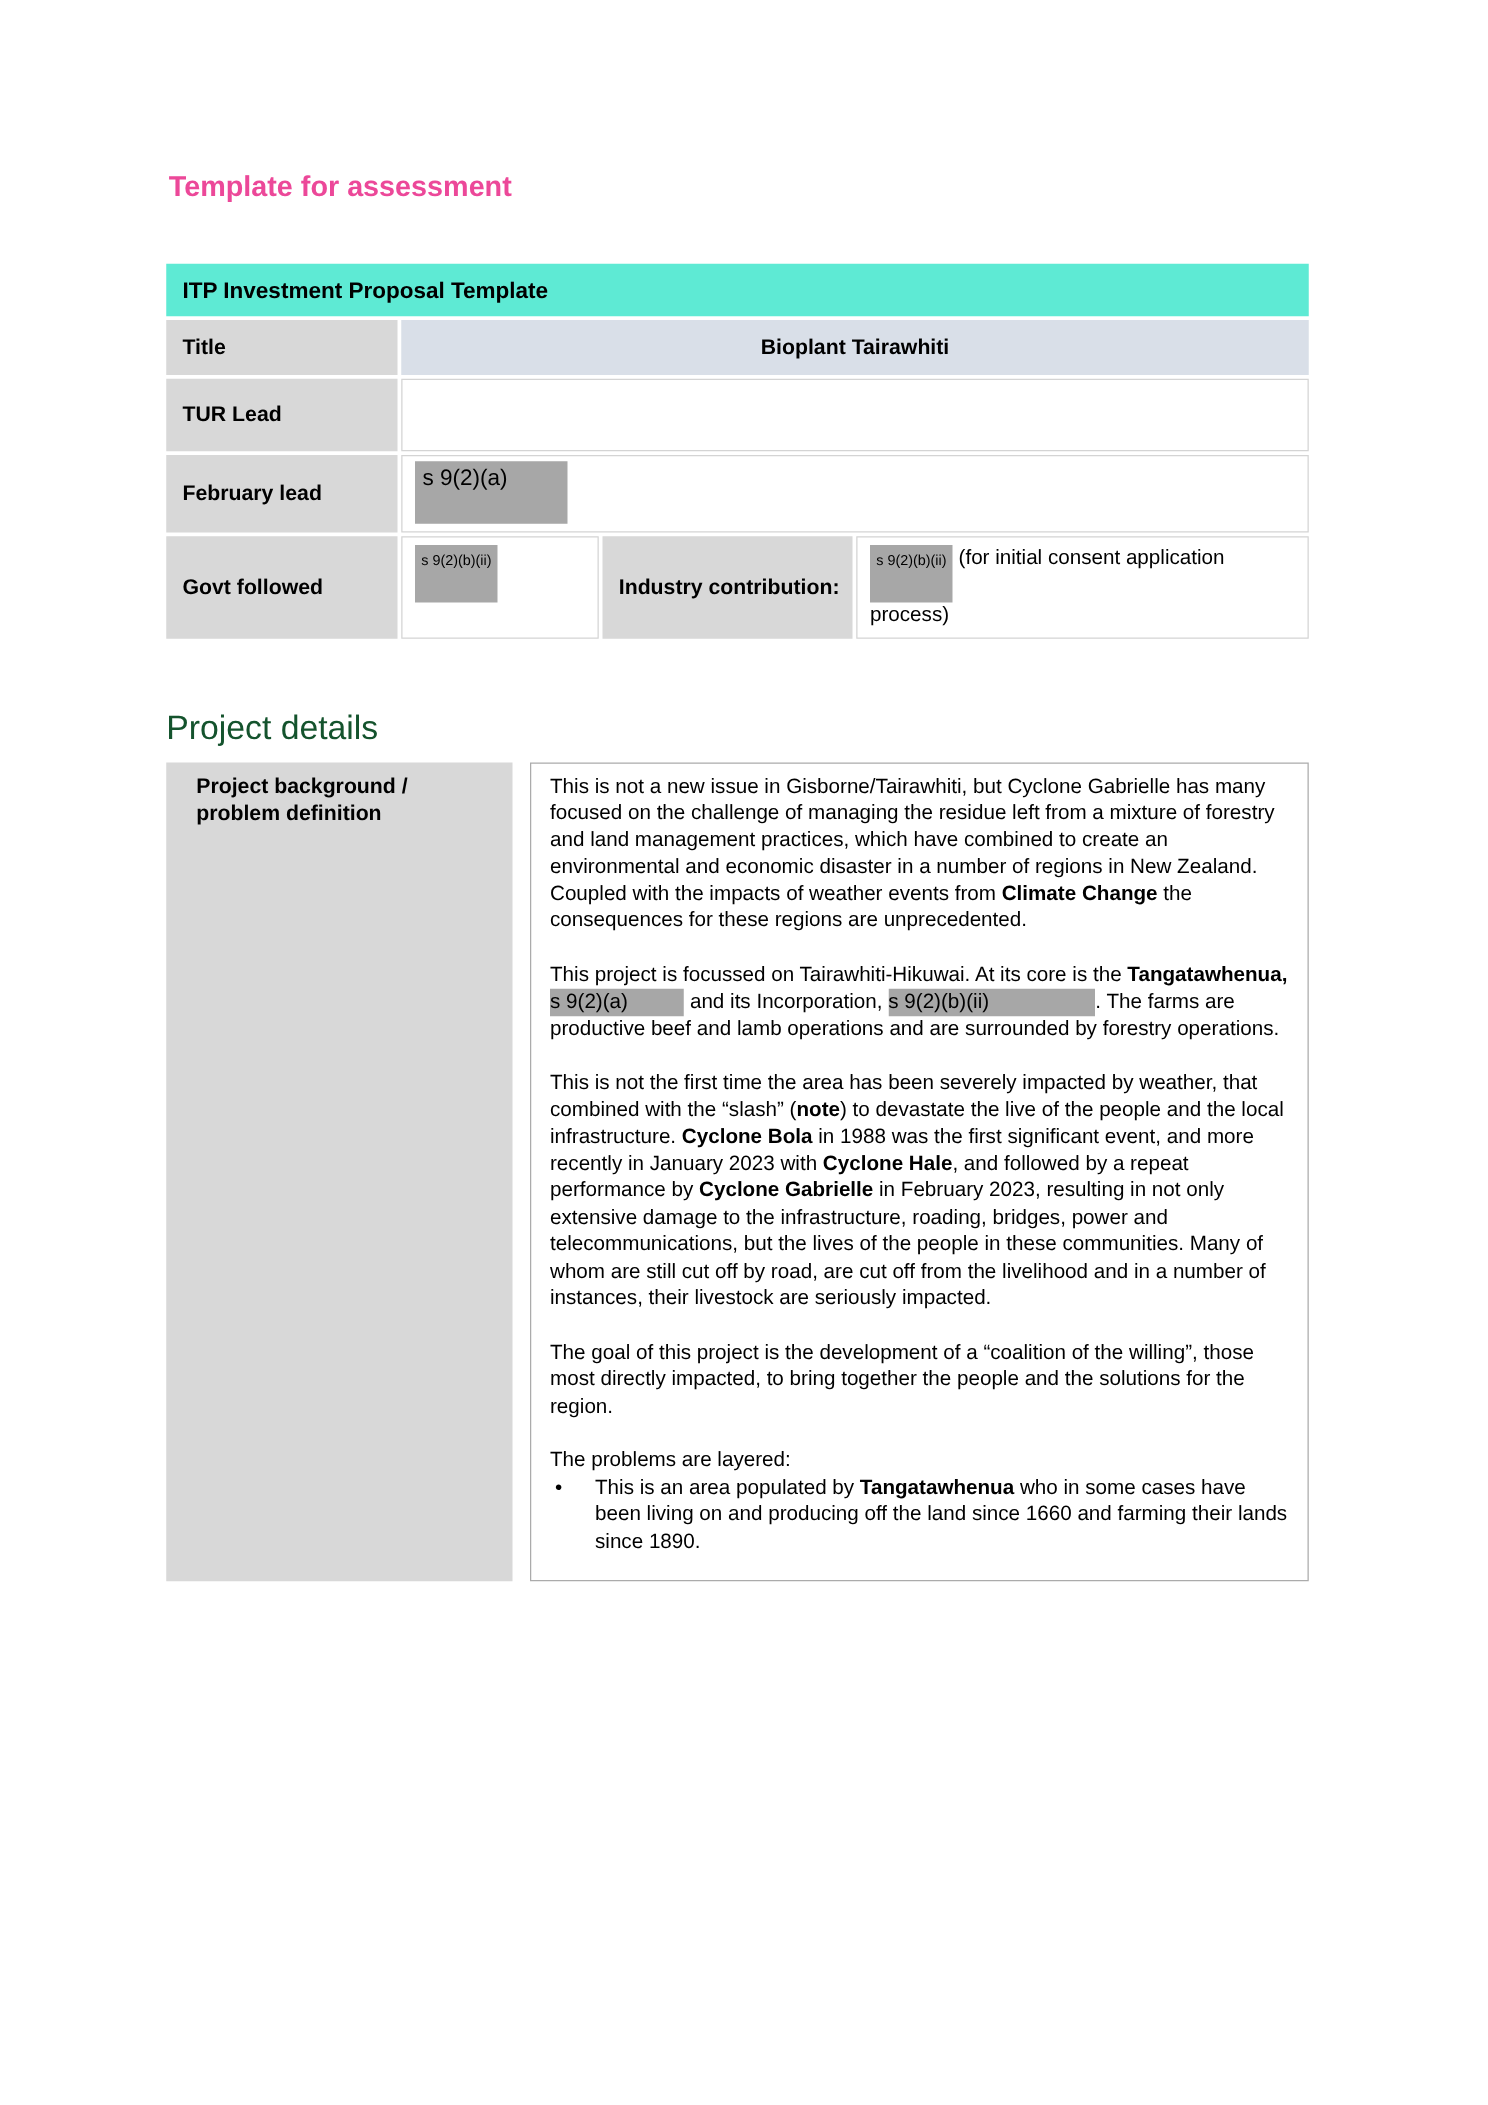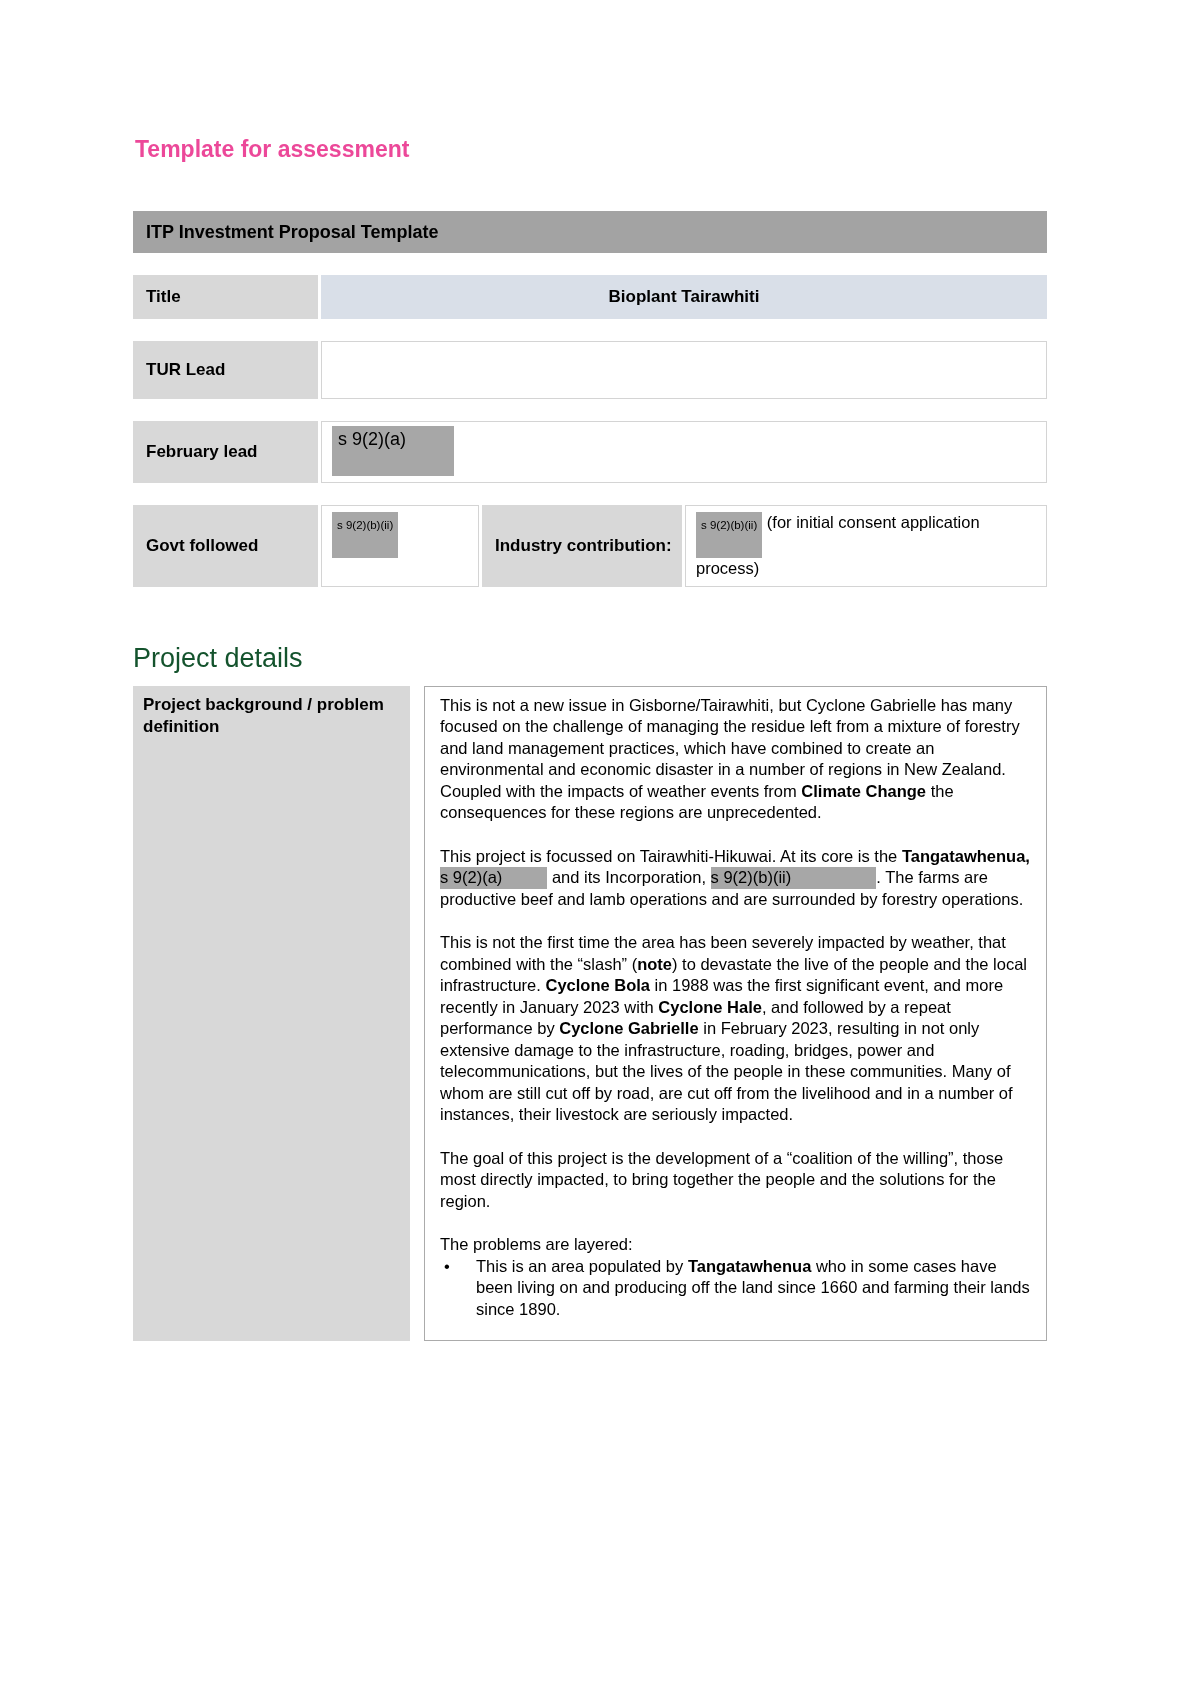--- a/index.html
+++ b/index.html
@@ -5,46 +5,46 @@
   html,body{margin:0;padding:0;background:#ffffff;}
   body{font-family:"Liberation Sans","DejaVu Sans",sans-serif;color:#000;}
   .page{width:1190px;min-height:1684px;box-sizing:border-box;padding:136px 143px 60px 133px;background:#fff;position:relative;}
 
   
   .doc-title{font-size:23px;font-weight:700;color:#ec4899;margin:0 0 0 2px;}
   .section-heading{font-size:27px;font-weight:400;color:#14532d;margin:56px 0 12px 0;}
 
   
   .tbl1{width:914px;margin-top:48px;}
-  .tbl1-header{height:42px;background:#a3a3a3;display:flex;align-items:center;
+  .tbl1-header{height:42px;background:#5eead4;display:flex;align-items:center;
                padding:0 0 0 13px;font-size:18px;font-weight:700;box-sizing:border-box;}
   .row{display:grid;grid-template-columns:185px 1fr;gap:3px;margin-top:3px;}
   .row-govt{grid-template-columns:185px 158px 200px 1fr;}
-  .cell{box-sizing:border-box;margin-top:19px;}
+  .cell{box-sizing:border-box;}
   .cell.label{background:#D8D8D8;font-weight:700;font-size:17px;display:flex;
               align-items:center;padding:6px 10px 6px 13px;}
   .cell.value{background:#fff;border:1px solid #D4D4D4;padding:6px 10px;font-size:16.5px;line-height:21.5px;}
   .cell.value-blue{background:#D9DFE8;border:none;display:flex;align-items:center;justify-content:center;
                    font-weight:700;font-size:17px;}
   .row-title .cell{min-height:44px;}
   .row-tur .cell{min-height:58px;}
   .row-lead .cell{min-height:58px;}
   .row-govt .cell{min-height:68px;}
   .row-lead .cell.value{padding-top:4px;}
 
   
   .redact{background:#A7A7A7;color:#000;}
   .redact-lead{display:inline-block;width:122px;height:50px;font-size:18px;
                padding:3px 0 0 6px;box-sizing:border-box;}
   .redact-small{display:inline-block;min-width:64px;height:46px;font-size:11.5px;
                 padding:3px 5px;box-sizing:border-box;vertical-align:top;}
 
   
   .tbl2{display:grid;grid-template-columns:277px 623px;column-gap:14px;width:914px;margin-top:0;}
-  .tbl2-label{background:#D8D8D8;padding:8px 10px;font-weight:700;font-size:17px;line-height:22px;box-sizing:border-box;}
+  .tbl2-label{background:#D8D8D8;padding:8px 24px;font-weight:700;font-size:17px;line-height:22px;box-sizing:border-box;}
   .tbl2-content{background:#fff;border:1px solid #ABABAB;padding:8px 16px 20px 15px;
                 font-size:16.5px;line-height:21.5px;box-sizing:border-box;}
 
   .para{margin-top:22px;}
   .para:first-child{margin-top:0;}
   .para.bullet{display:flex;margin-top:0;}
   .bullet-marker{flex:0 0 36px;padding-left:4px;box-sizing:border-box;}
   .bullet-text{flex:1;}
 
   .seg-n{}

